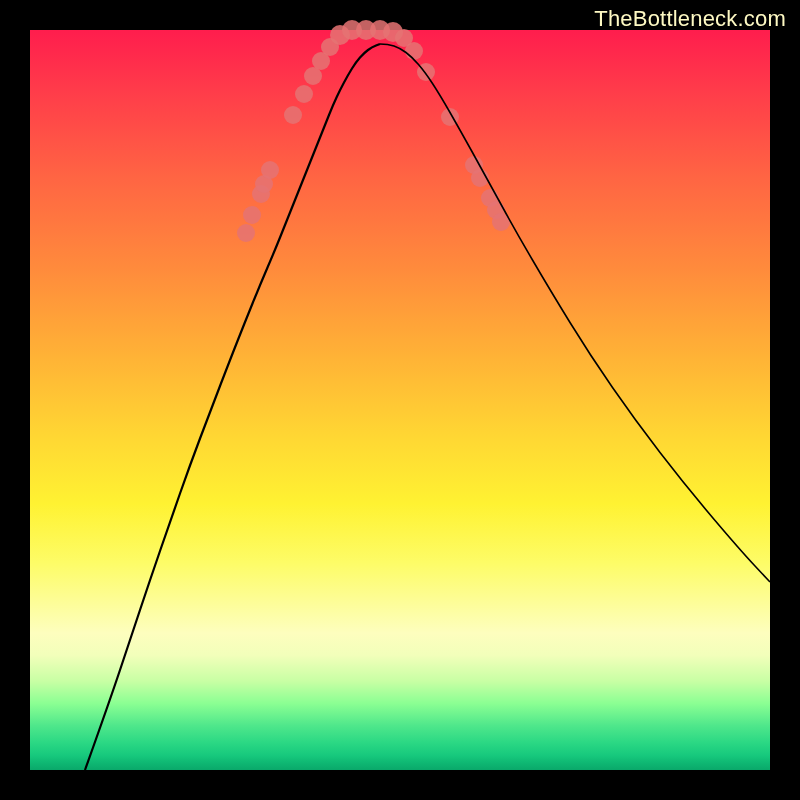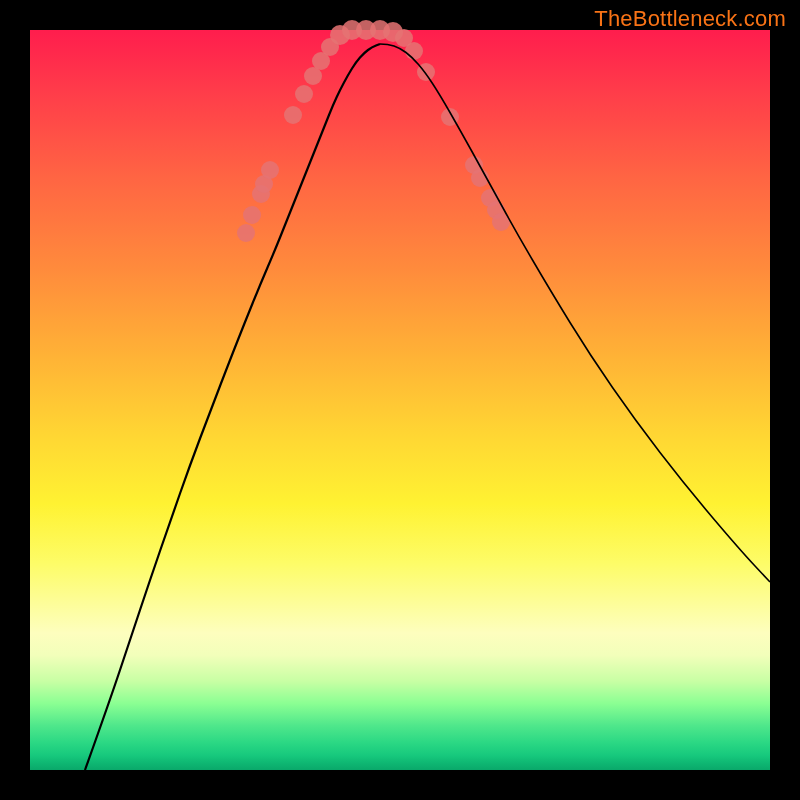--- a/index.html
+++ b/index.html
@@ -14,21 +14,21 @@
   .stage {
     position: relative;
     width: 800px;
     height: 800px;
     background: #000;
   }
   .watermark {
     position: absolute;
     top: 6px;
     right: 14px;
-    color: #f97316;
+    color: #fef9c3;
     font-size: 22px;
     font-weight: 400;
     letter-spacing: 0.2px;
     z-index: 5;
     user-select: none;
   }
   .plot {
     position: absolute;
     left: 30px;
     top: 30px;

